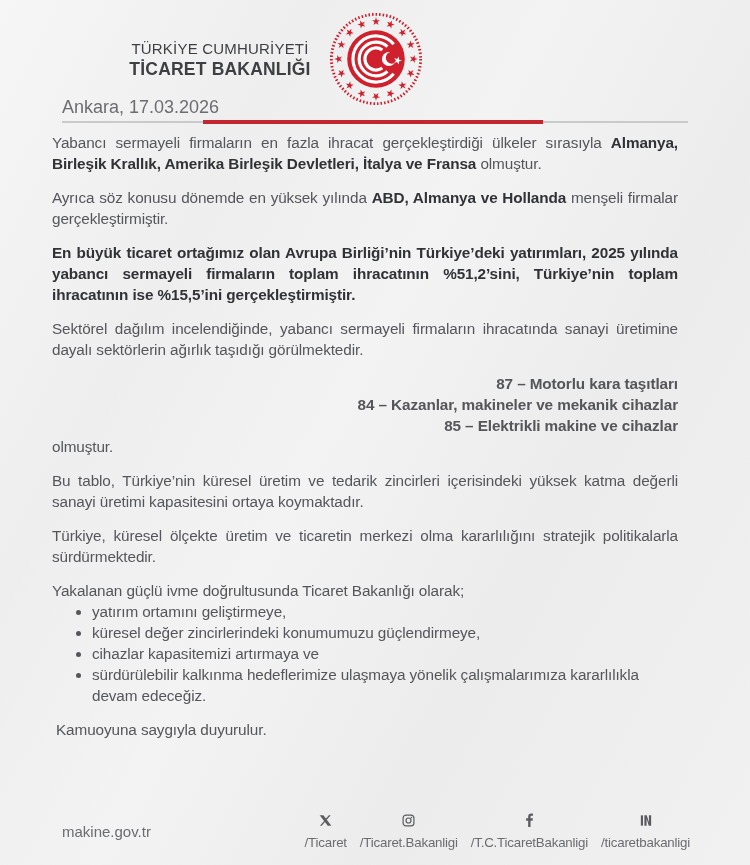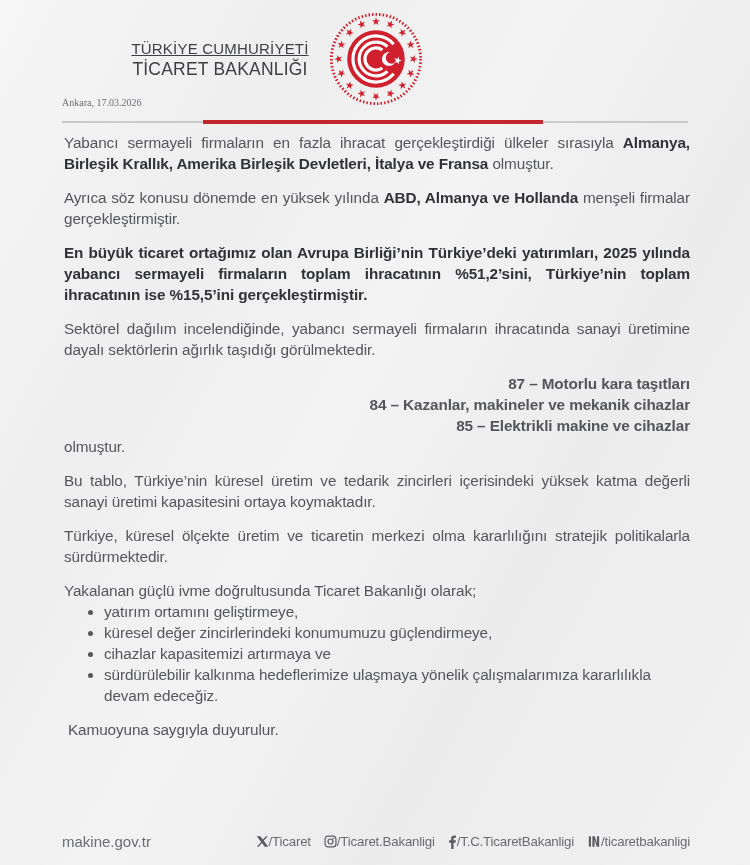--- a/index.html
+++ b/index.html
@@ -9,50 +9,50 @@
     width:750px; height:865px;
     margin:0 auto;
     background:linear-gradient(118deg,#f6f6f7 0%,#eeeeef 26%,#f3f3f4 46%,#ececed 68%,#f1f1f2 100%);
     font-family:"Liberation Sans", sans-serif;
     overflow:hidden;
   }
   
   .hdr-block { position:absolute; text-align:center; color:#3e3f42; line-height:1.25; }
   .hdr-left  { top:40px; left:105px;  width:230px; }
   .hdr-right { top:40px; left:420px; width:230px; }
-  .hdr-l1 { font-size:15px; letter-spacing:.2px; font-weight:400;text-decoration:underline; }
-  .hdr-l2 { font-size:17.5px; letter-spacing:.2px; font-weight:400; }
+  .hdr-l1 { font-size:15px; letter-spacing:.2px; font-weight:400; }
+  .hdr-l2 { font-size:17.5px; letter-spacing:.2px; font-weight:700; }
   .logo-wrap { position:absolute; top:11px; left:328px; width:96px; height:96px; }
   
-  .dateline { position:absolute; top:97px; left:62px; font-size:10px; color:#6c6d71;font-family:Liberation Serif, serif; }
+  .dateline { position:absolute; top:97px; left:62px; font-size:18px; color:#6c6d71; }
   .divider { position:absolute; top:120px; left:62px; width:626px; height:5px; }
   .divider-gray { position:absolute; top:1px; left:0; width:100%; height:2px; background:#c9cacb; }
   .divider-red  { position:absolute; top:0; left:141px; width:340px; height:4px; background:#c22730; }
   
   .body-text {
-    position:absolute; top:132px; left:64px; width:626px;
+    position:absolute; top:132px; left:52px; width:626px;
     font-size:15.3px; line-height:21px; color:#55565a;
     text-align:justify; letter-spacing:-0.1px;
   }
   .para { margin-bottom:13px; }
   .para strong, .bold-para { color:#313236; font-weight:700; }
   .bold-para { margin-bottom:13px; }
   .chapter-line { text-align:right; padding-left:4px;font-weight:bold; }
   .intro-line { text-align:left; }
   .bullet-list { list-style:disc; margin:0 0 13px 0; padding-left:40px; text-align:left; }
   .closing { text-align:left; padding-left:4px; }
   
   .footer {
     position:absolute; left:62px; right:60px; bottom:15px;
     display:flex; justify-content:space-between; align-items:center;
     color:#6b6c70;
   }
   .website { font-size:15px; }
   .socials { display:flex; align-items:center; gap:13px; font-size:13.3px; letter-spacing:-0.2px; }
-  .social { display:flex; align-items:center; gap:0; }
+  .social { display:flex; align-items:center; gap:8px;flex-direction:column; }
   .social svg { display:block; color:#5b5c60; }
 </style>
 </head>
 <body>
 
 <div class="page">
 
   <div class="hdr-block hdr-left">
     <div class="hdr-l1">TÜRKİYE CUMHURİYETİ</div>
     <div class="hdr-l2">TİCARET BAKANLIĞI</div>

